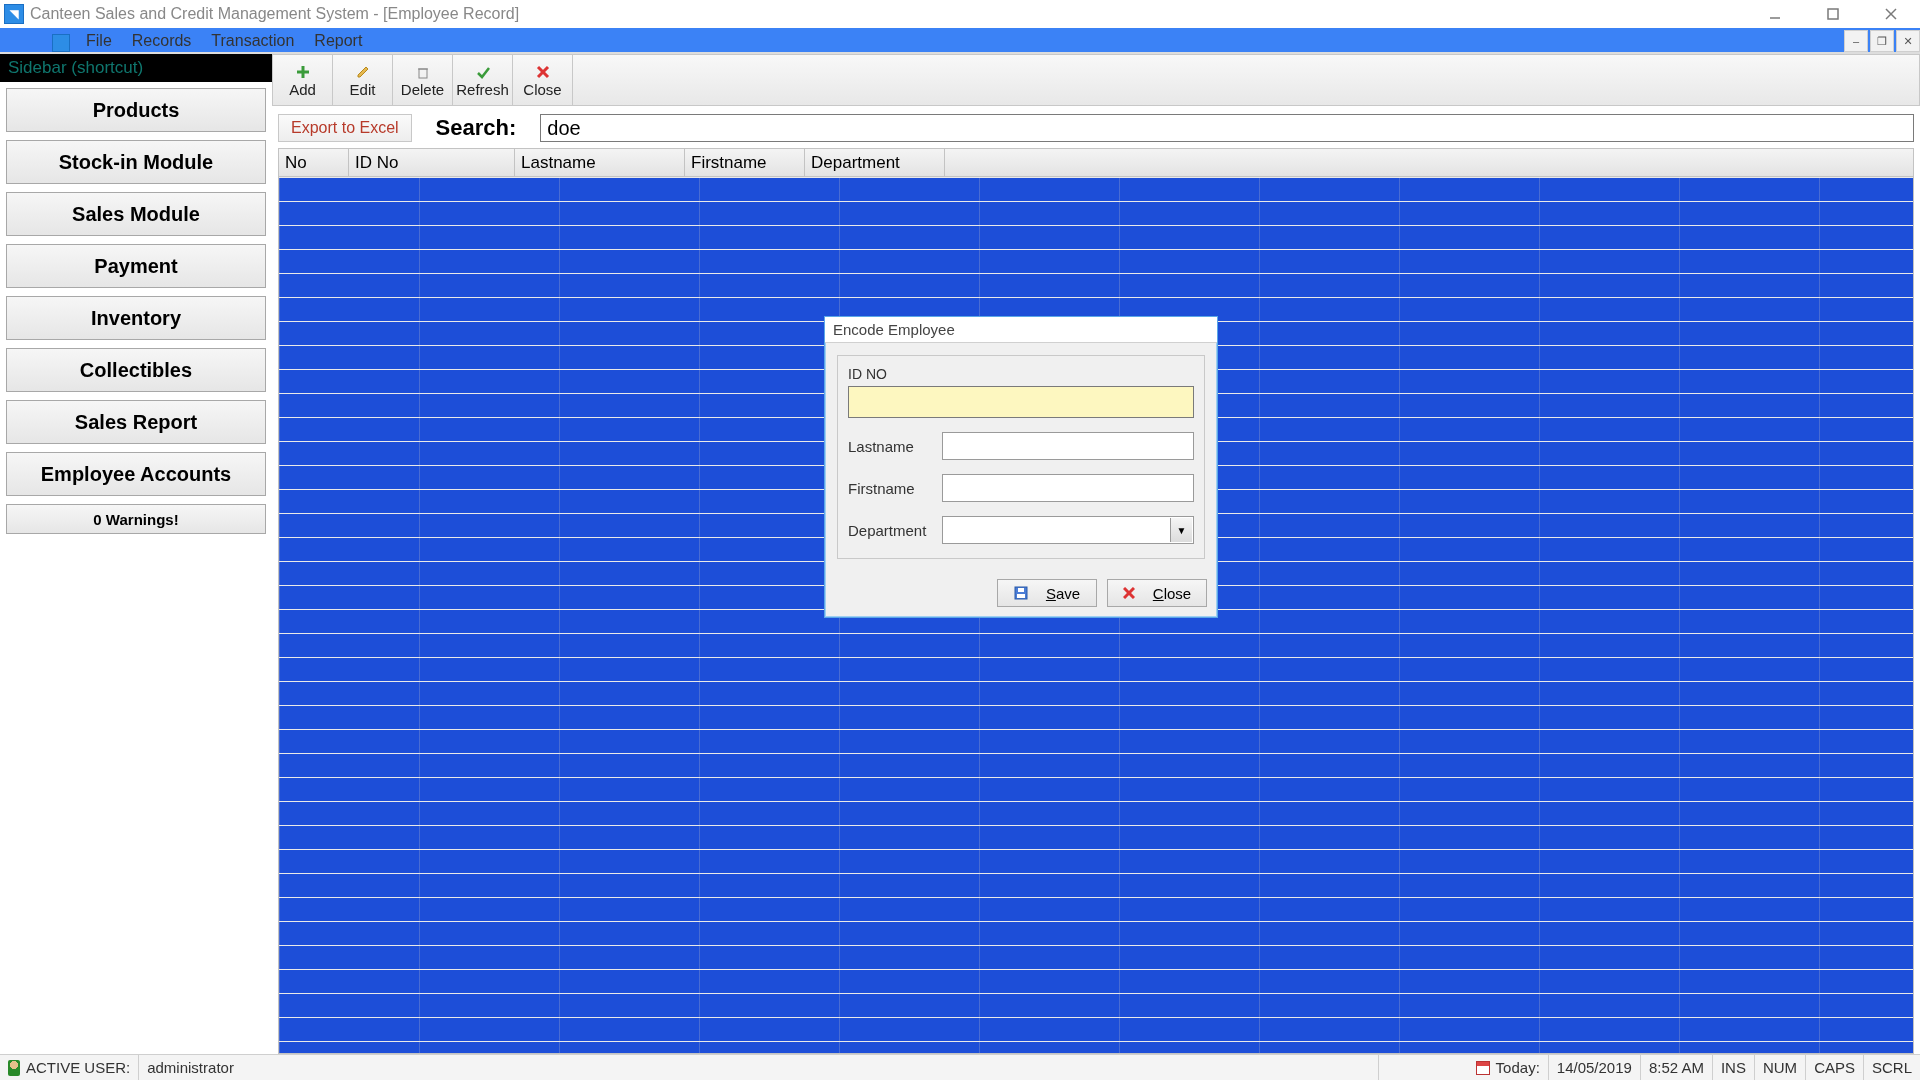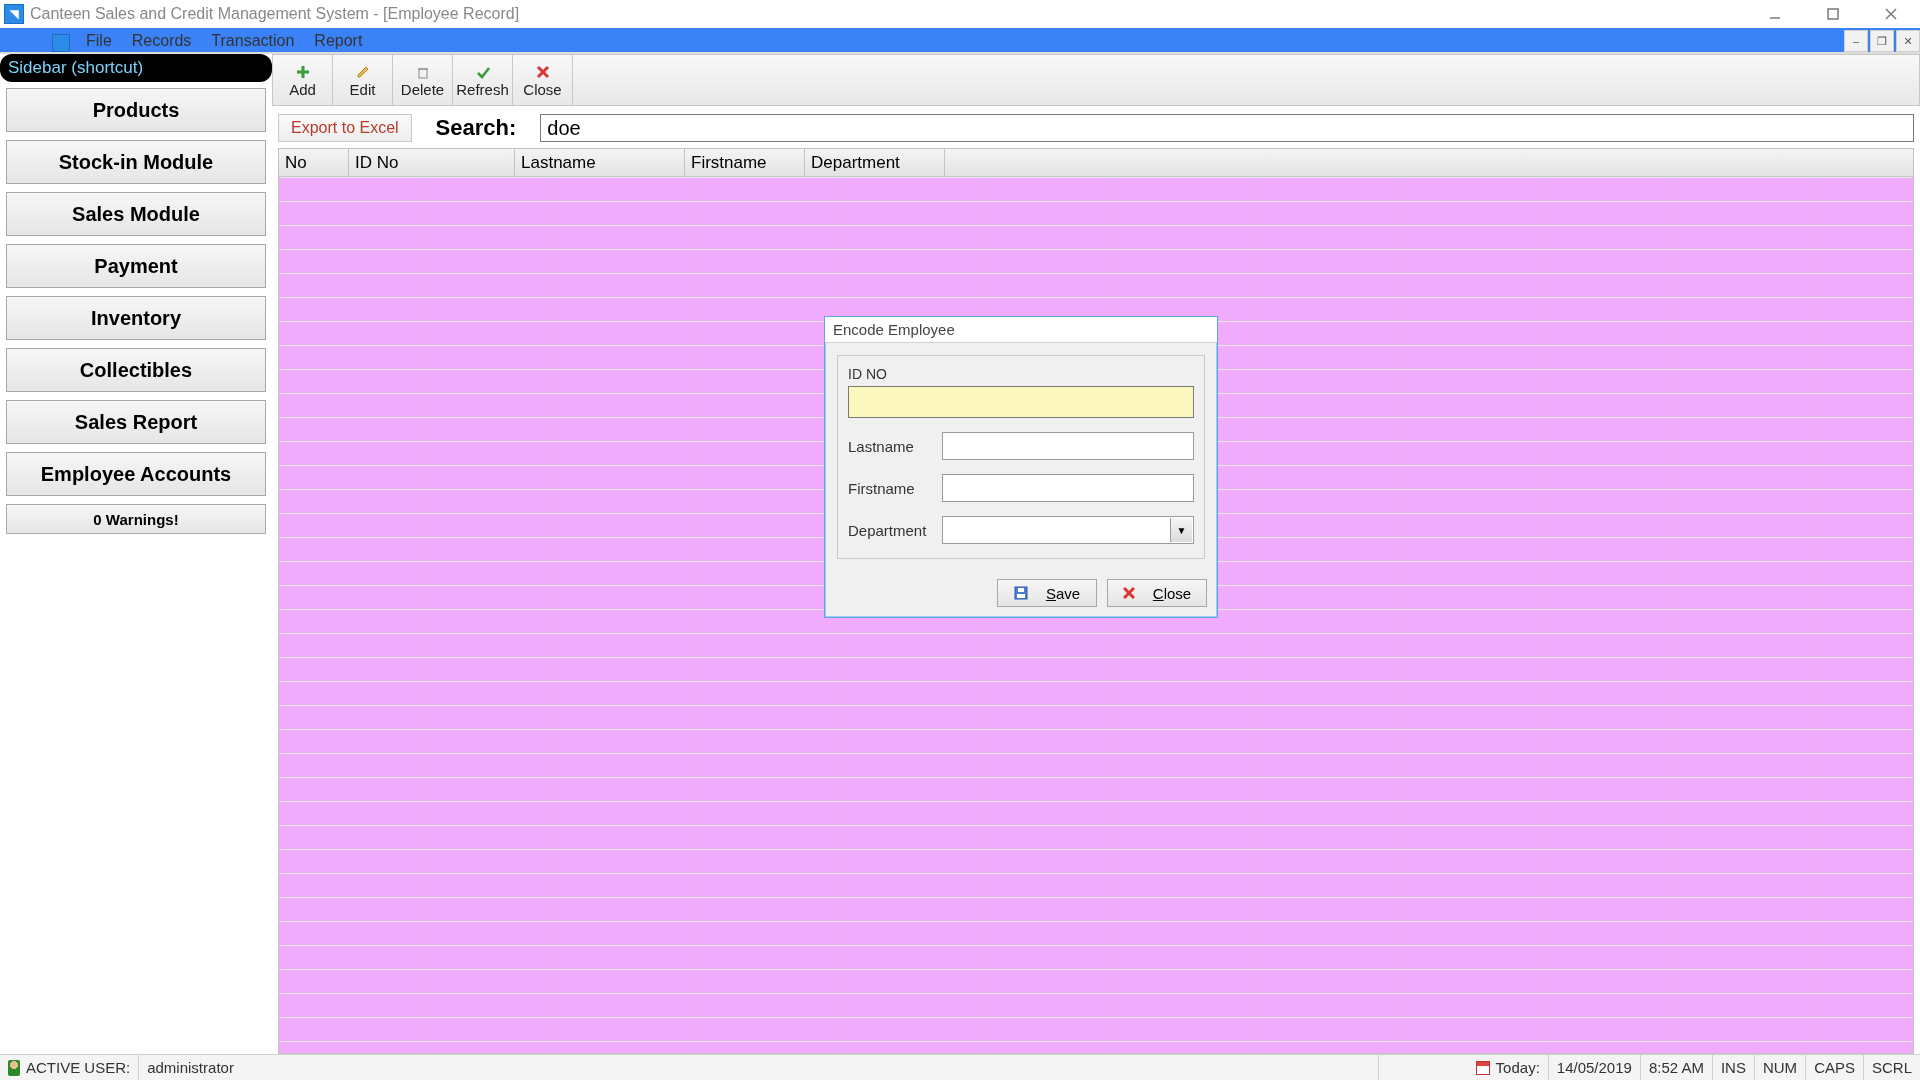--- a/index.html
+++ b/index.html
@@ -18,21 +18,21 @@
   .menubar .app-icon { width: 18px; height: 18px; margin: 0 6px 0 4px; background: #2d8de6; border: 1px solid #1a6fc4; }
   .menubar .mitem { padding: 2px 10px; cursor: default; }
   .menubar .mdi-controls { margin-left: auto; display: flex; }
   .menubar .mdi-btn { width: 24px; height: 22px; border: 1px solid #cfcfcf; background: #f2f2f2; margin-left: 2px; display: flex; align-items: center; justify-content: center; font-size: 11px; color: #555; }
 
   
   .client { display: flex; height: calc(100% - 28px - 26px - 26px); }
 
   
   .sidebar { width: 272px; background: #fff; display: flex; flex-direction: column; }
-  .sidebar-header { background: #000; color: #7dd3fc; font-size: 17px; padding: 4px 8px; border-radius: 12px; }
+  .sidebar-header { background: #000; color: #0f766e; font-size: 17px; padding: 4px 8px; }
   .sidebar-body { padding: 6px; display: flex; flex-direction: column; gap: 8px; }
   .sidebtn {
     height: 44px; border: 1px solid #a8a8a8; background: linear-gradient(#f6f6f6,#e6e6e6);
     font-size: 20px; font-weight: 600; display: flex; align-items: center; justify-content: center;
     cursor: default;
   }
   .sidebtn.small { height: 30px; font-size: 15px; font-weight: 600; }
 
   
   .content { flex: 1; display: flex; flex-direction: column; position: relative; }
@@ -49,21 +49,21 @@
   .exportbtn {
     border: 1px solid #c8c8c8; background: linear-gradient(#fafafa,#ededed);
     color: #b73a2a; padding: 4px 12px; font-size: 16px; cursor: default;
   }
   .searchlbl { font-size: 22px; font-weight: 700; }
   .searchbox {
     flex: 1; border: 1px solid #7a7a7a; height: 28px; font-size: 20px; padding: 0 6px;
     font-family: inherit;
   }
 
-  .gridwrap { flex: 1; border: 1px solid #c3c3c3; margin: 0 6px; position: relative; overflow: hidden; background: #f0abfc; }
+  .gridwrap { flex: 1; border: 1px solid #c3c3c3; margin: 0 6px; position: relative; overflow: hidden; background: #1d4ed8; }
   .gridheader { display: flex; height: 28px; background: linear-gradient(#f4f4f4,#e3e3e3); border-bottom: 1px solid #c3c3c3; font-size: 17px; }
   .gh { border-right: 1px solid #c3c3c3; padding: 2px 6px; display: flex; align-items: center; }
   .gh.no { width: 70px; }
   .gh.id { width: 166px; }
   .gh.ln { width: 170px; }
   .gh.fn { width: 120px; }
   .gh.dp { width: 140px; }
   .gh.flex { flex: 1; border-right: none; }
   .gridbody { position: absolute; top: 28px; left: 0; right: 0; bottom: 0;
     background-image: linear-gradient(#e9e9e9 1px, transparent 1px), linear-gradient(90deg, rgba(200,200,200,0.25) 1px, transparent 1px);

